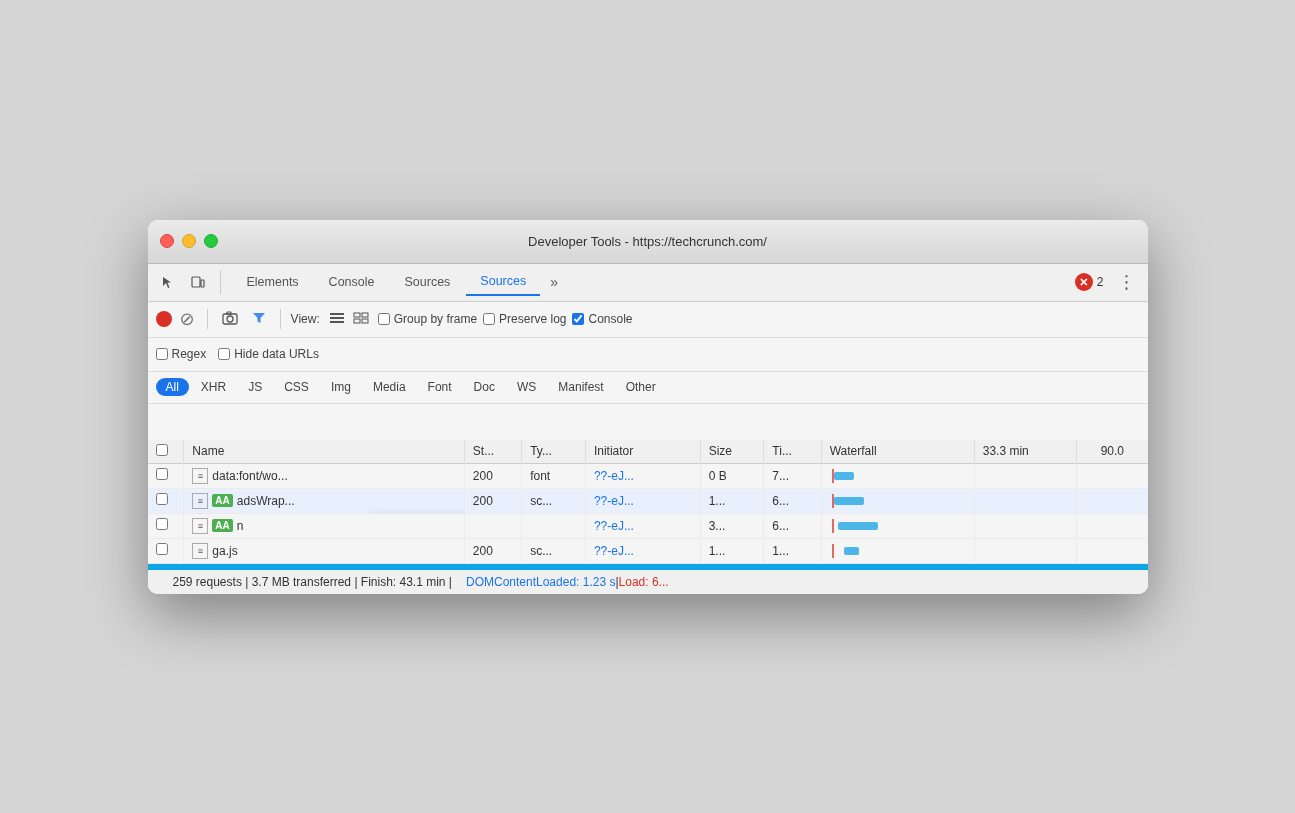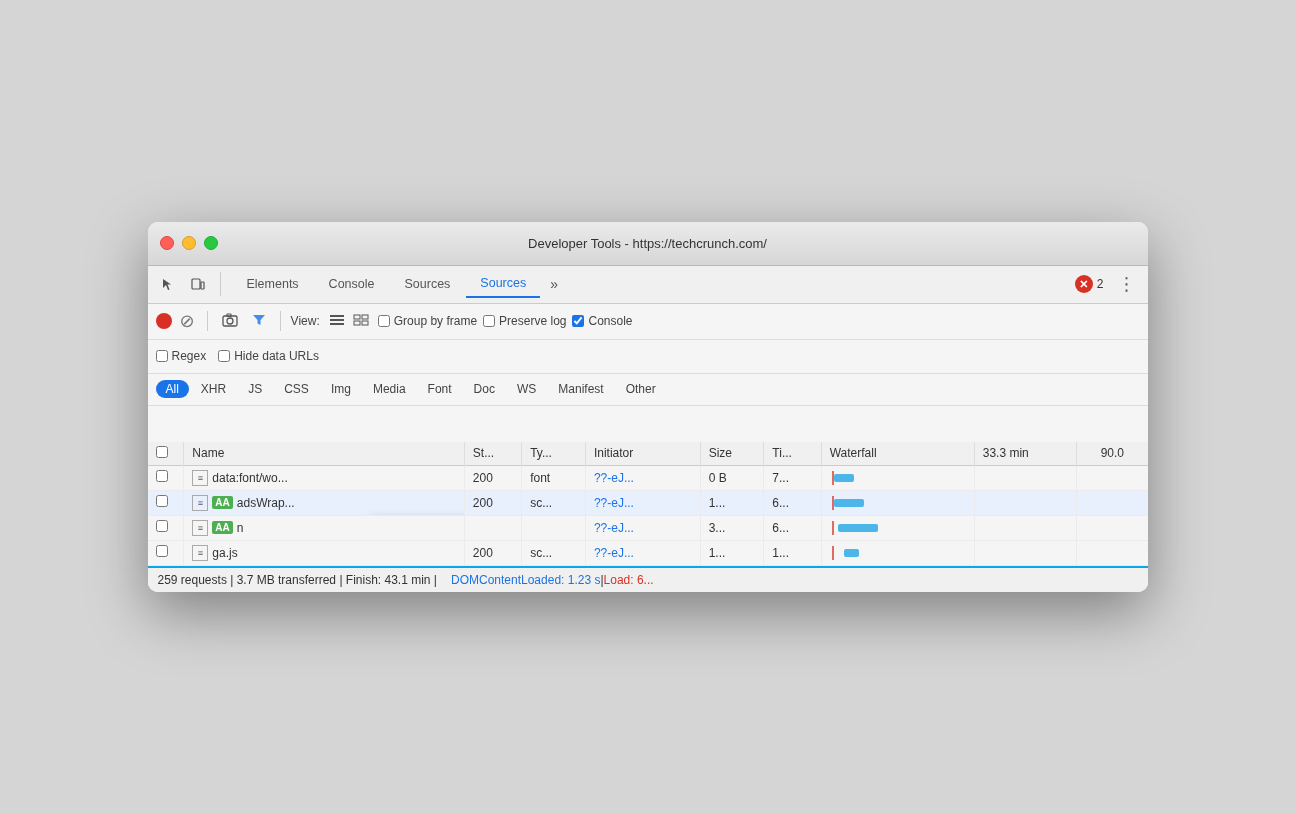--- a/index.html
+++ b/index.html
@@ -378,22 +378,22 @@
       color: #333;
       white-space: nowrap;
       box-shadow: 0 2px 8px rgba(0,0,0,0.15);
       z-index: 100;
       pointer-events: none;
     }
 
     
     .status-bar {
       background: #f0f0f0;
-      border-top: 2px solid #0ea5e9;
-      padding: 5px 10px;
+      border-top: 6px solid #0ea5e9;
+      padding: 5px 25px;
       font-size: 12px;
       color: #333;
       display: flex;
       align-items: center;
       gap: 0;
     }
     .status-domcontent {
       color: #1a73e8;
       font-weight: 500;
       margin-left: 14px;

